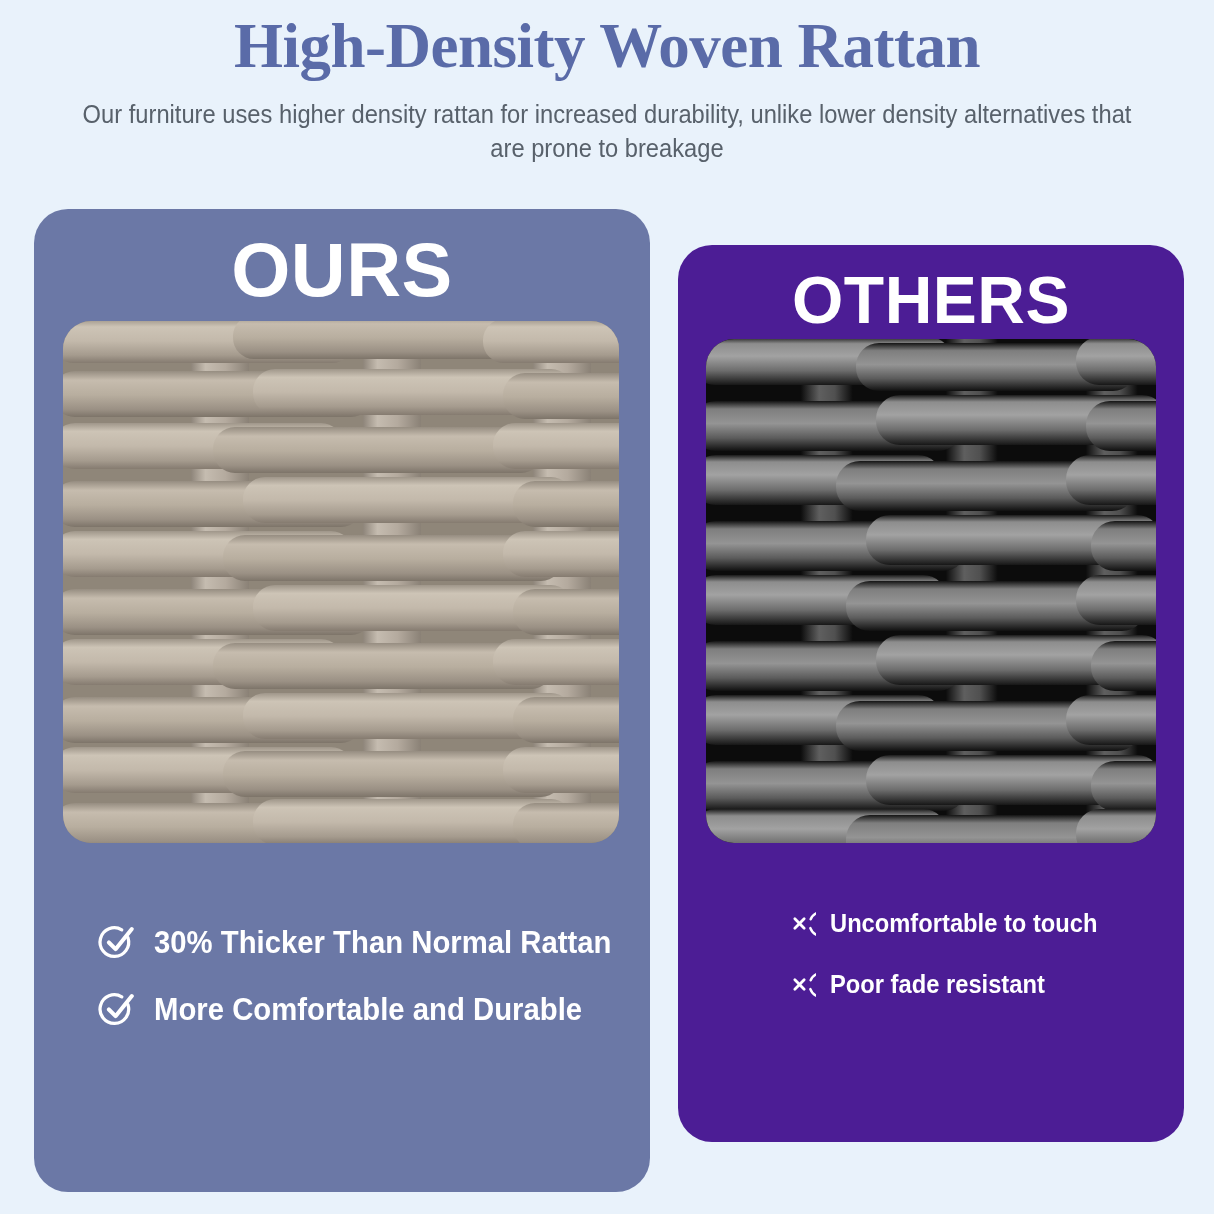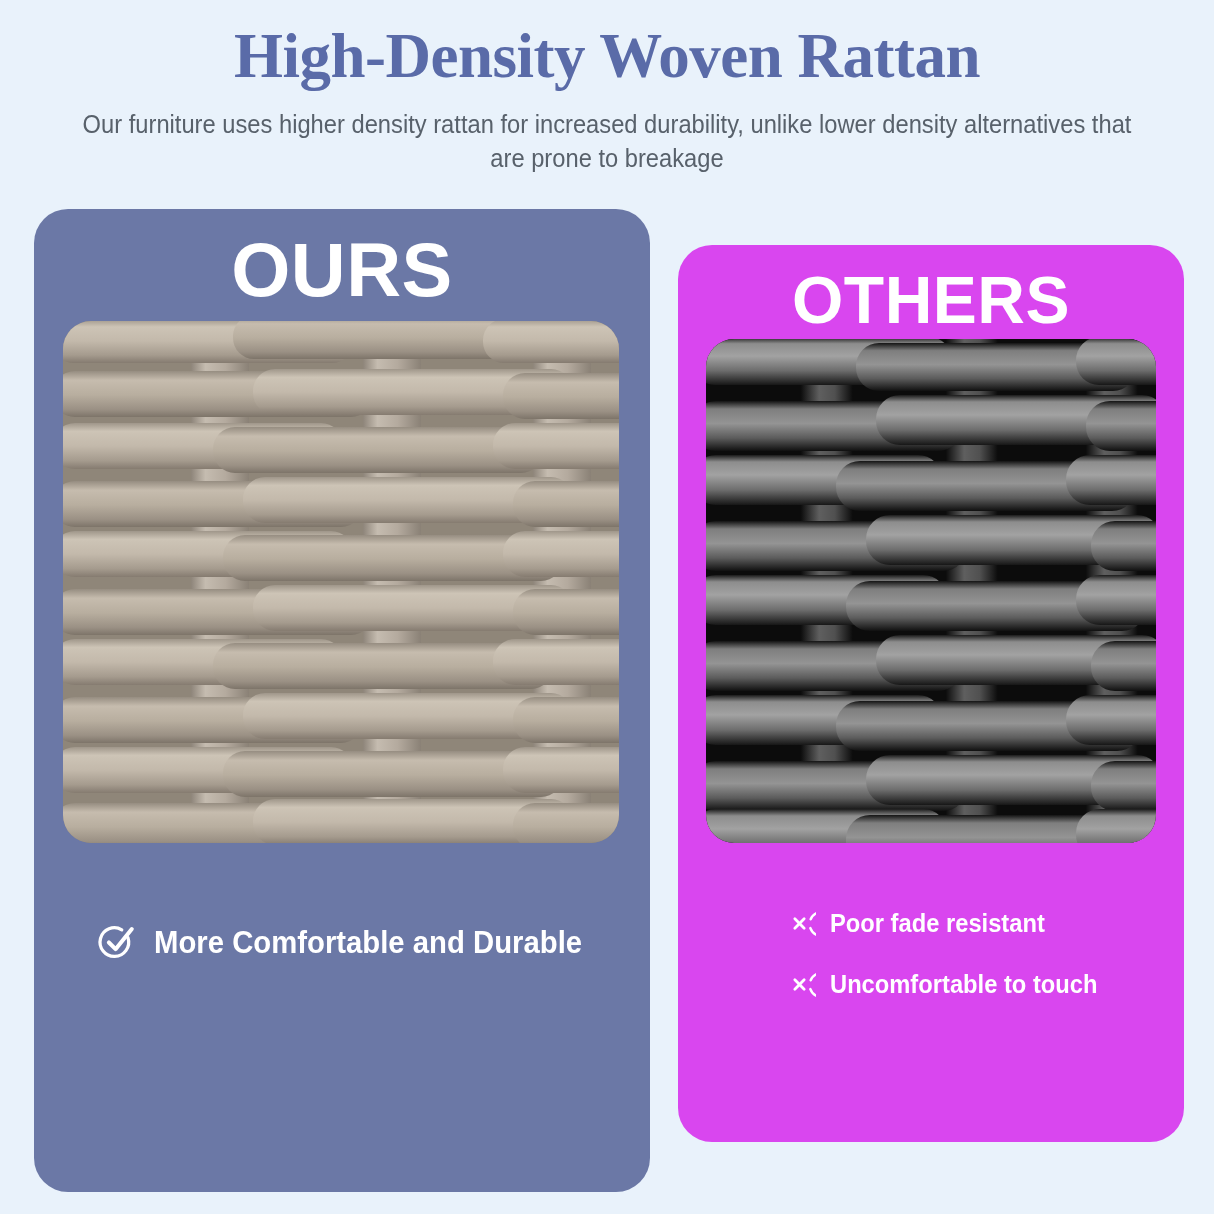--- a/index.html
+++ b/index.html
@@ -13,21 +13,21 @@
 
   
   #header { width:100%; text-align:center; }
   #page-title {
     font-family:"Liberation Serif", serif;
     font-weight:700;
     font-size:63px;
     color:#5a6ba8;
     letter-spacing:-0.5px;
     margin:0;
-    padding-top:20px;
+    padding-top:10px;
     line-height:1.15;
   }
   #subtitle {
     font-family:"Liberation Sans", sans-serif;
     font-size:25.5px;
     color:#58616b;
     line-height:1.32;
     margin:16px auto 0 auto;
     width:1150px;
     transform:scaleX(0.93);
@@ -38,21 +38,21 @@
   #panels { position:absolute; left:0; top:0; width:1214px; height:1214px; }
 
   .panel { position:absolute; border-radius:34px; }
 
   #panel-ours {
     left:34px; top:209px; width:616px; height:983px;
     background:#6b78a6;
   }
   #panel-others {
     left:678px; top:245px; width:506px; height:897px;
-    background:#d946ef;
+    background:#4c1d95;
   }
 
   .panel-heading {
     text-align:center;
     color:#ffffff;
     font-weight:700;
     letter-spacing:0.5px;
     font-family:"Liberation Sans", sans-serif;
   }
   #heading-ours   { font-size:76px; padding-top:17px; }
@@ -197,20 +197,27 @@
         </g>
       </svg>
     </div>
 
     <div class="bullets" id="bullets-ours">
       <div class="bullet-row">
         <svg class="bullet-icon" viewBox="0 0 44 44">
           <path d="M33.5 17.5 A15 15 0 1 1 27 9.3" fill="none" stroke="#ffffff" stroke-width="3.4" stroke-linecap="round"></path>
           <path d="M13.5 22.5 L20.5 29.5 L37.5 8.5" fill="none" stroke="#ffffff" stroke-width="4.2" stroke-linecap="round" stroke-linejoin="round"></path>
         </svg>
+        <span class="bullet-text">30% Thicker Than Normal Rattan</span>
+      </div>
+      <div class="bullet-row">
+        <svg class="bullet-icon" viewBox="0 0 44 44">
+          <path d="M33.5 17.5 A15 15 0 1 1 27 9.3" fill="none" stroke="#ffffff" stroke-width="3.4" stroke-linecap="round"></path>
+          <path d="M13.5 22.5 L20.5 29.5 L37.5 8.5" fill="none" stroke="#ffffff" stroke-width="4.2" stroke-linecap="round" stroke-linejoin="round"></path>
+        </svg>
         <span class="bullet-text">More Comfortable and Durable</span>
       </div>
     </div>
   </div>
 
   <div class="panel" id="panel-others">
     <div class="panel-heading" id="heading-others">OTHERS</div>
 
     <div class="weave" id="weave-others">
       <svg viewBox="0 0 450 504" preserveAspectRatio="none">
@@ -294,25 +301,25 @@
         </g>
       </svg>
     </div>
 
     <div class="bullets" id="bullets-others">
       <div class="bullet-row">
         <svg class="bullet-icon" viewBox="0 0 34 34">
           <path d="M28.5 12.6 A12.4 12.4 0 1 1 28.2 21.8" fill="none" stroke="#ffffff" stroke-width="2.6" stroke-linecap="round"></path>
           <path d="M12.2 12.2 L21.8 21.8 M21.8 12.2 L12.2 21.8" fill="none" stroke="#ffffff" stroke-width="2.9" stroke-linecap="round"></path>
         </svg>
-        <span class="bullet-text">Poor fade resistant</span>
+        <span class="bullet-text">Uncomfortable to touch</span>
       </div>
       <div class="bullet-row">
         <svg class="bullet-icon" viewBox="0 0 34 34">
           <path d="M28.5 12.6 A12.4 12.4 0 1 1 28.2 21.8" fill="none" stroke="#ffffff" stroke-width="2.6" stroke-linecap="round"></path>
           <path d="M12.2 12.2 L21.8 21.8 M21.8 12.2 L12.2 21.8" fill="none" stroke="#ffffff" stroke-width="2.9" stroke-linecap="round"></path>
         </svg>
-        <span class="bullet-text">Uncomfortable to touch</span>
+        <span class="bullet-text">Poor fade resistant</span>
       </div>
     </div>
   </div>
 
 </div>
 
 </body></html>

